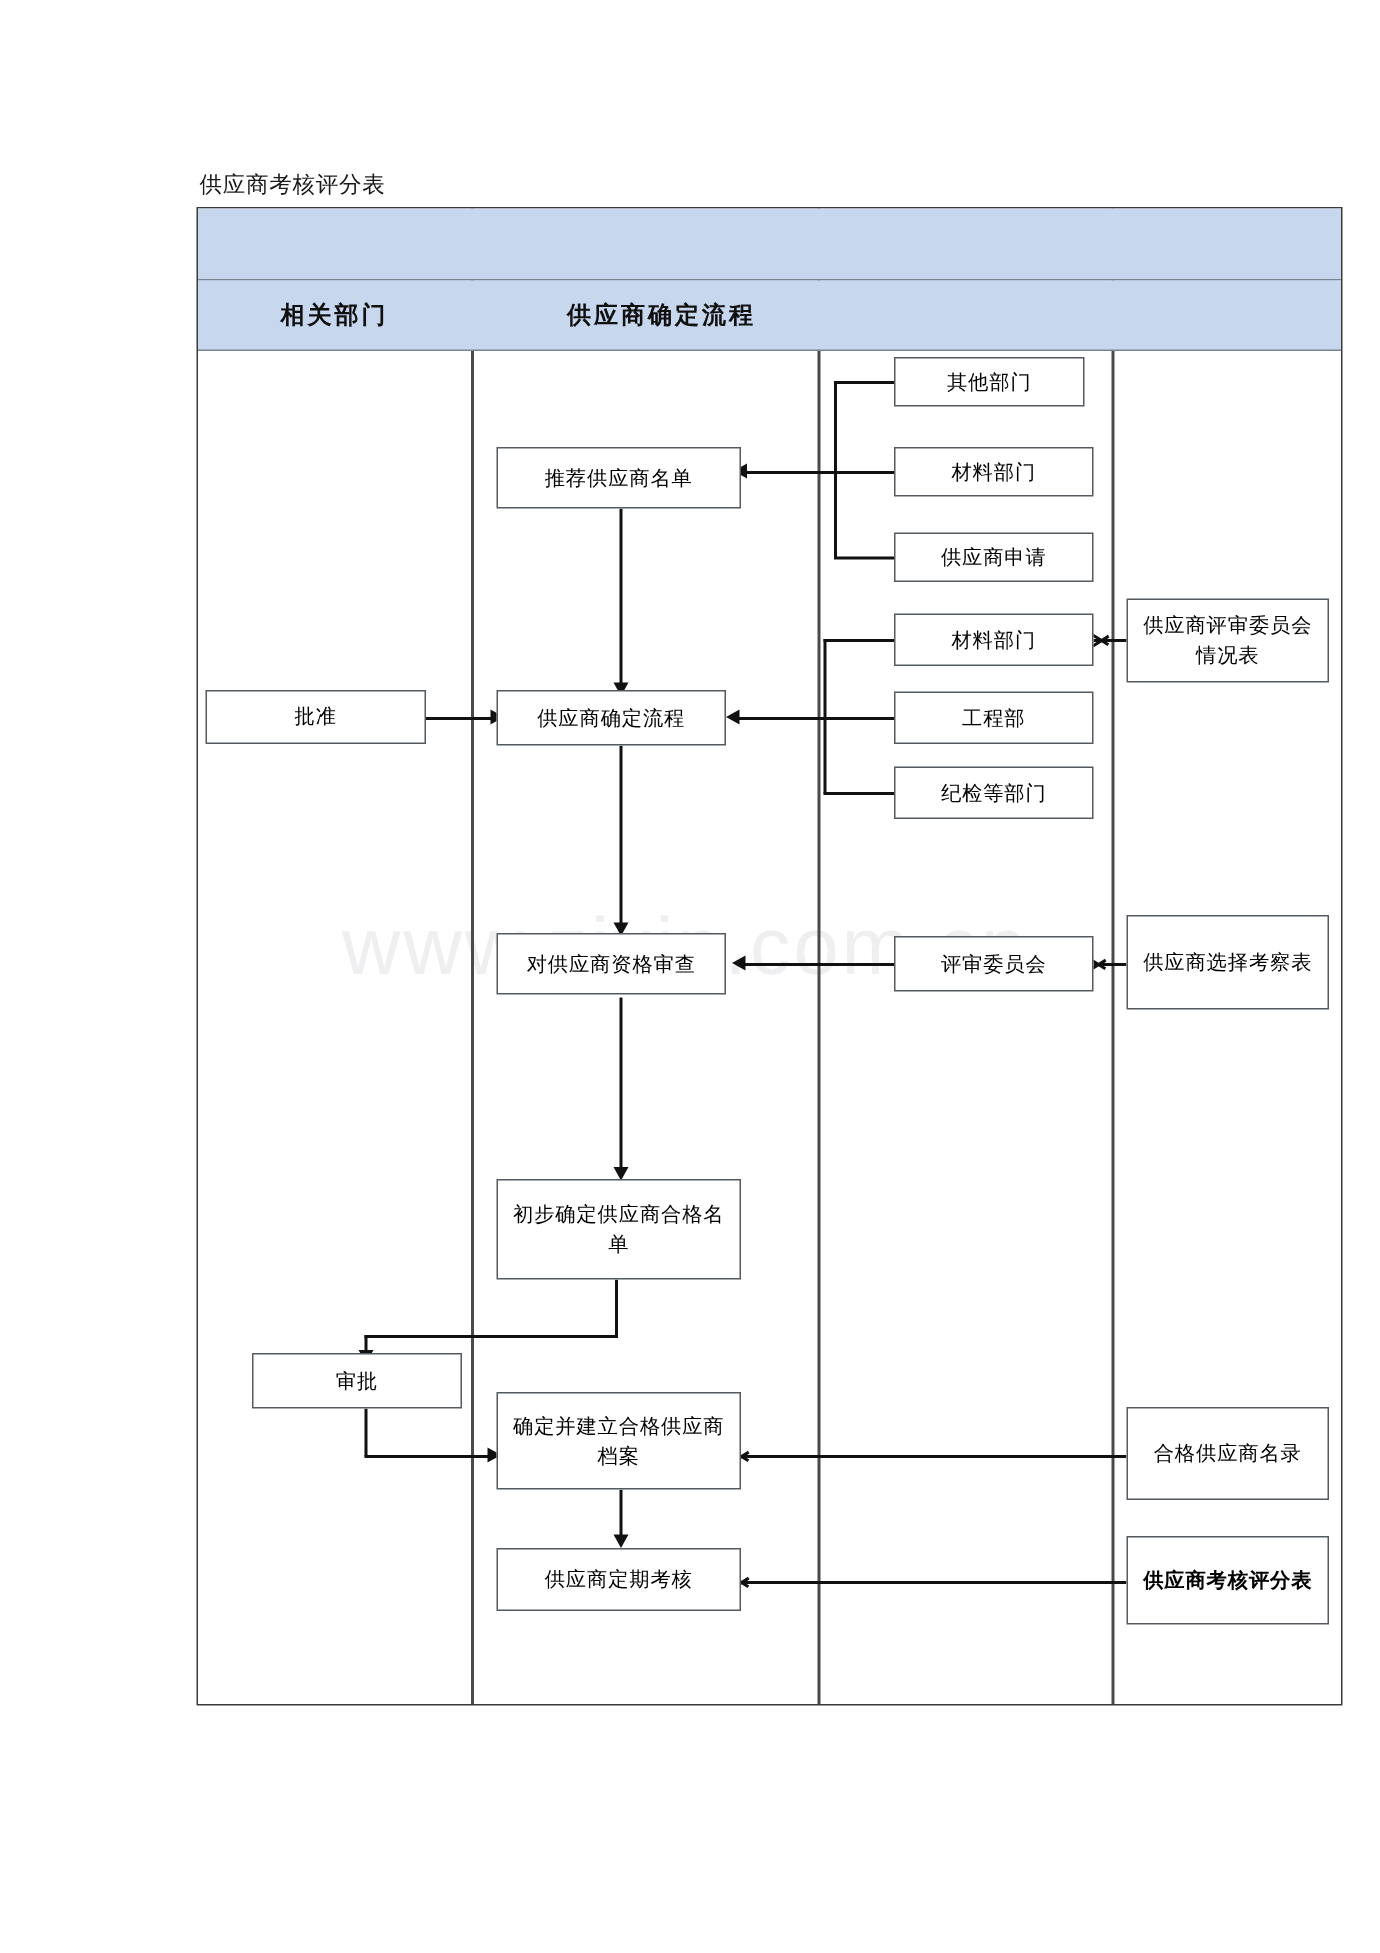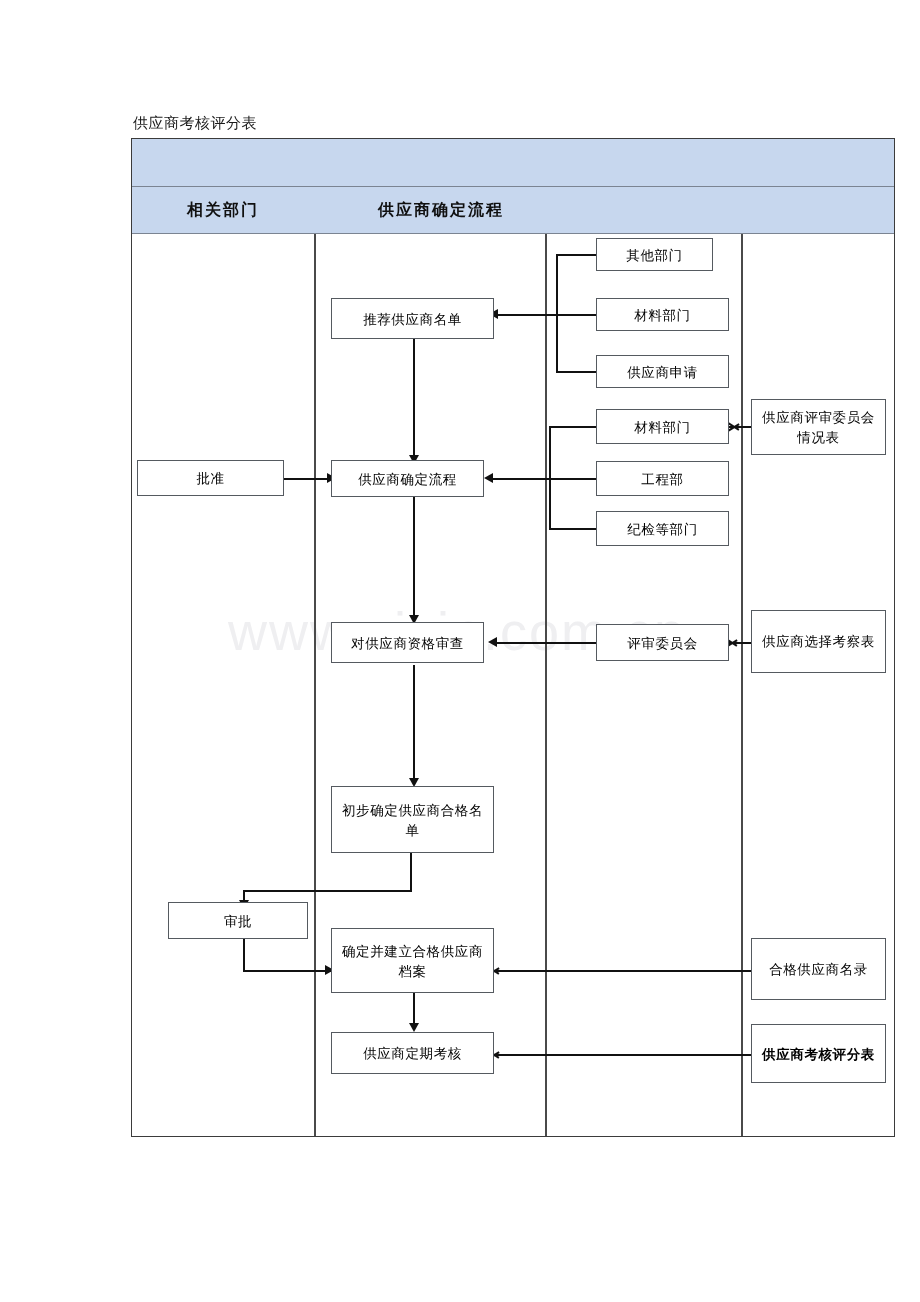--- a/index.html
+++ b/index.html
@@ -221,21 +221,21 @@
 
 <div class="ln ln-h" style="left:496px; top:970px; width:255px;"></div>
 <div class="arr-open-left" style="left:488px; top:964px;"></div>
 
 <div class="ln ln-v" style="left:413px; top:993px; height:34px;"></div>
 <div class="arrow arr-down" style="left:409px; top:1023px;"></div>
 
 <div class="ln ln-h" style="left:496px; top:1054px; width:255px;"></div>
 <div class="arr-open-left" style="left:488px; top:1048px;"></div>
 
-<div class="node" style="left:596px; top:238px; width:117px; height:33px;">其他部门</div>
+<div class="node" style="left:596px; top:238px; width:127px; height:33px;">其他部门</div>
 
 <div class="node" style="left:596px; top:298px; width:133px; height:33px;">材料部门</div>
 
 <div class="node" style="left:596px; top:355px; width:133px; height:33px;">供应商申请</div>
 
 <div class="node" style="left:331px; top:298px; width:163px; height:41px;">推荐供应商名单</div>
 
 <div class="node" style="left:596px; top:409px; width:133px; height:35px;">材料部门</div>
 
 <div class="node" style="left:596px; top:461px; width:133px; height:35px;">工程部</div>

